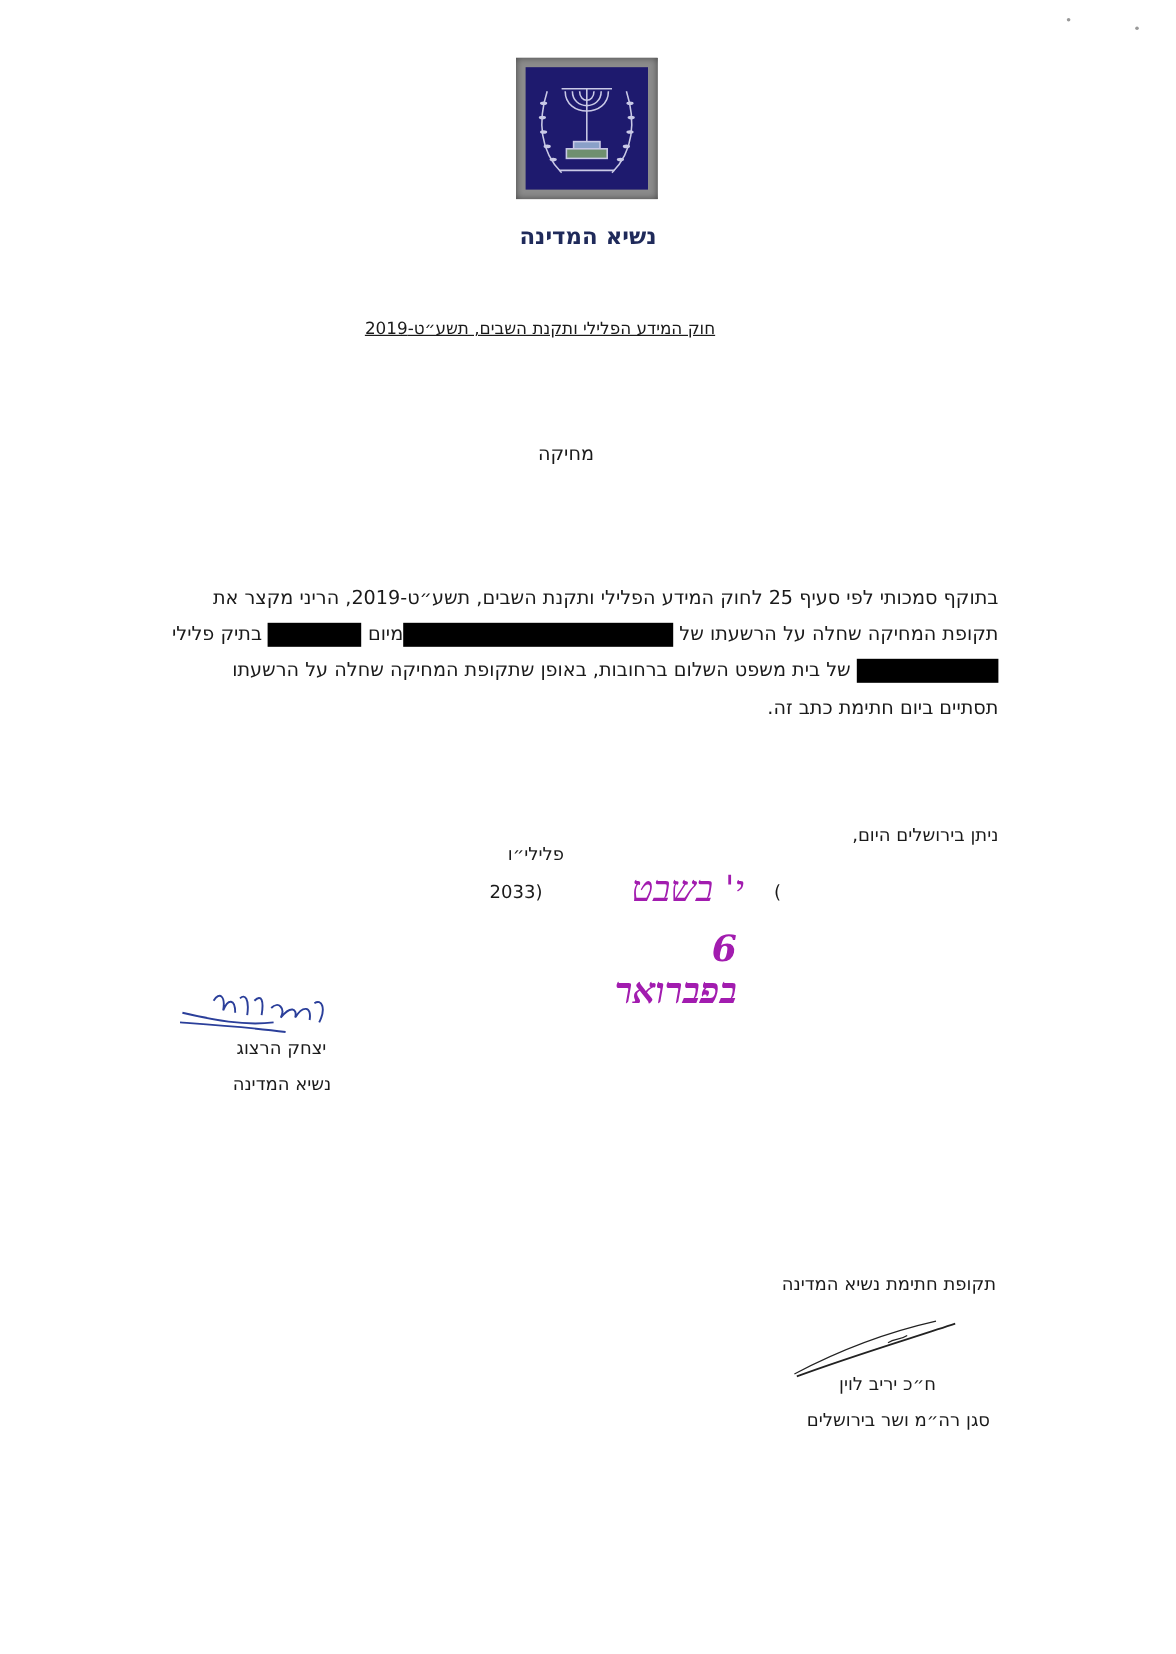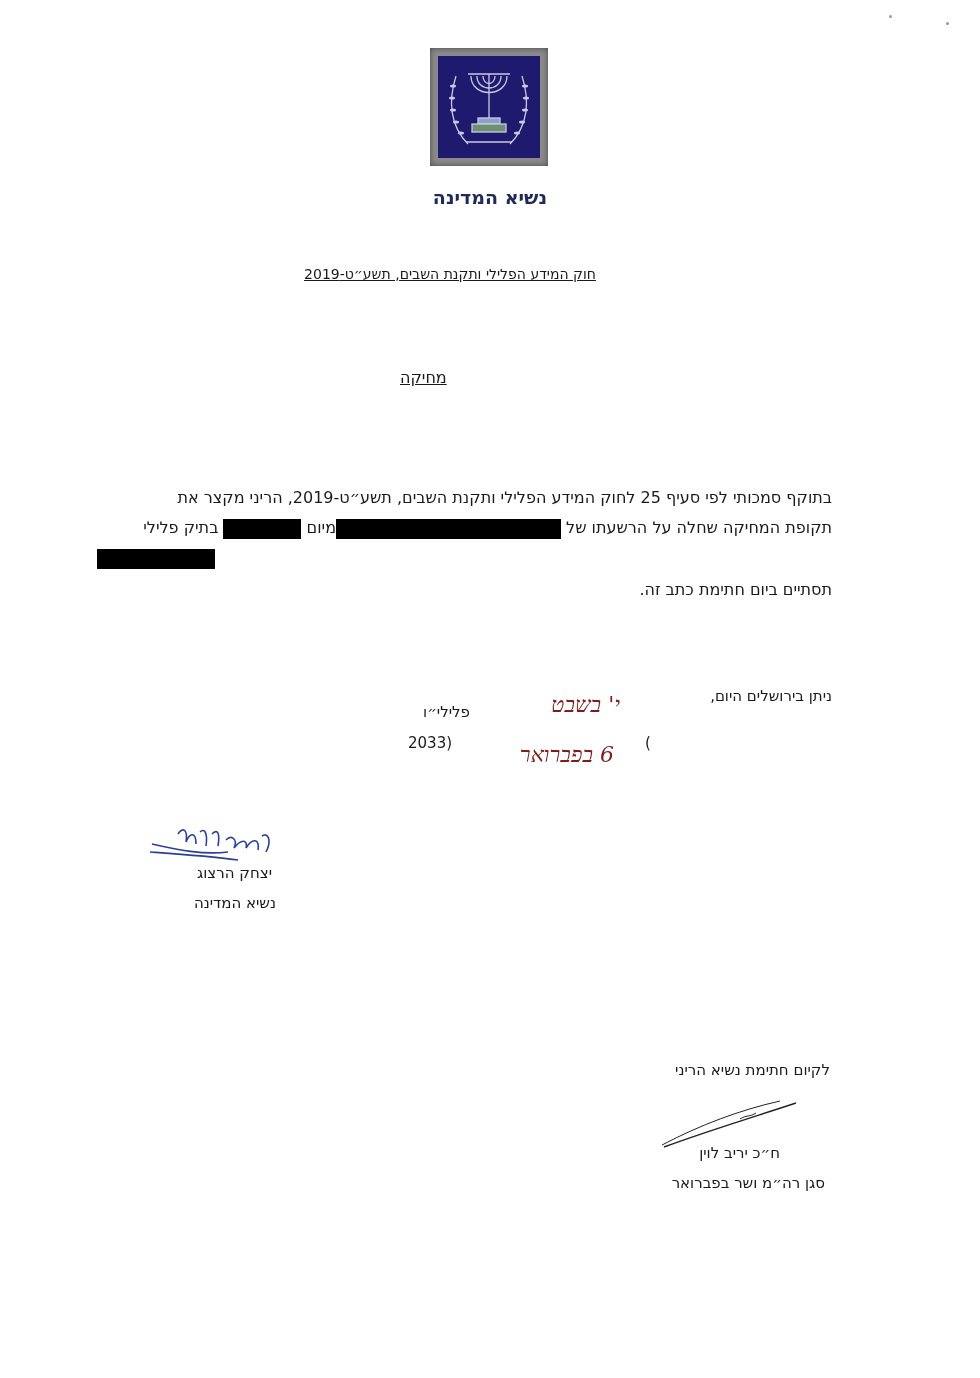--- a/index.html
+++ b/index.html
@@ -6,25 +6,25 @@
   body { width:980px; height:1378px; position:relative; overflow:hidden;
          font-family:"DejaVu Sans", sans-serif; color:#1a1a1a; }
   .abs { position:absolute; }
   .rtl { direction:rtl; unicode-bidi:plaintext; }
   .emblem { left:430px; top:48px; width:118px; height:118px; background:#8c8c8c;
             box-shadow: inset 0 0 6px #444; }
   .emblem-inner { position:absolute; left:8px; top:8px; width:102px; height:102px; background:#1e1a6e; }
   .office-title { left:380px; top:186px; width:220px; text-align:center; font-weight:bold;
                   font-size:19px; color:#1f2a5a; }
   .law-title { left:250px; top:266px; width:400px; text-align:center; font-size:14px;text-decoration:underline; }
-  .doc-heading { left:400px; top:368px; width:95px; text-align:left; font-size:16px;
-                 text-decoration:underline; }
+  .doc-heading { left:400px; top:368px; width:95px; text-align:right; font-size:16px;
+                 }
   .line { position:absolute; right:148px; width:735px; font-size:16px; white-space:nowrap; }
   .redact { display:inline-block; background:#000; height:20px; vertical-align:middle; }
-  .hand { color:#7f1d1d; font-family:"DejaVu Serif", serif; font-style:italic; font-size:22px; }
+  .hand { color:#a21caf; font-family:"DejaVu Serif", serif; font-style:italic; font-size:30px;margin-top:32px; }
   .small { font-size:15px; }
   .dot { width:3px; height:3px; border-radius:50%; background:#999; }
 </style>
 </head>
 <body>
 
 <div class="abs emblem">
   <div class="emblem-inner">
     <svg width="102" height="102" viewBox="0 0 102 102">
       <g stroke="#c9c9e6" stroke-width="1.3" fill="none">
@@ -67,52 +67,53 @@
   <span>בתוקף סמכותי לפי סעיף 25 לחוק המידע הפלילי ותקנת השבים, תשע״ט-2019, הריני מקצר את</span>
 </div>
 <div class="line rtl" style="top:518px;">
   <span>תקופת המחיקה שחלה על הרשעתו של</span>
   <span class="redact" style="width:225px;"></span><span>מיום</span>
   <span class="redact" style="width:78px;"></span>
   <span>בתיק פלילי</span>
 </div>
 <div class="line rtl" style="top:548px;">
   <span class="redact" style="width:118px;"></span>
+  <span>של בית משפט השלום ברחובות, באופן שתקופת המחיקה שחלה על הרשעתו</span>
 </div>
 <div class="line rtl" style="top:580px;">
   <span>תסתיים ביום חתימת כתב זה.</span>
 </div>
 
 <div class="abs rtl" style="left:640px; top:687px; width:192px; text-align:right; font-size:15px;">ניתן בירושלים היום,</div>
 <div class="abs rtl hand" style="left:520px; top:692px; width:100px; text-align:right;">י' בשבט</div>
 <div class="abs rtl small" style="left:400px; top:703px; width:70px; text-align:right;">פלילי״ו</div>
 <div class="abs small" style="left:645px; top:734px;">(</div>
-<div class="abs rtl hand" style="left:484px; top:742px; width:130px; text-align:right;">6 בפברואר</div>
+<div class="abs rtl hand" style="left:484px; top:742px; width:130px; text-align:right;font-weight:bold;">6 בפברואר</div>
 <div class="abs small" style="left:408px; top:734px; direction:ltr;">2033)</div>
 
 <div class="abs" style="left:148px; top:822px;">
   <svg width="130" height="45" viewBox="0 0 130 45">
     <g stroke="#2b3f9a" stroke-width="1.6" fill="none">
       <path d="M2 30 C30 32 60 34 90 38"></path>
       <path d="M4 22 C30 28 55 33 80 30"></path>
       <path d="M30 12 C35 4 40 8 38 20 C42 10 48 10 48 22 M52 10 C56 6 60 10 58 24 M64 12 C70 6 72 12 70 24"></path>
       <path d="M78 18 C84 12 90 18 86 26 C94 16 100 18 98 26 C104 16 112 16 110 28 M114 14 C120 10 124 18 118 30"></path>
     </g>
   </svg>
 </div>
 <div class="abs rtl small" style="left:150px; top:864px; width:122px; text-align:right;">יצחק הרצוג</div>
 <div class="abs rtl small" style="left:150px; top:894px; width:126px; text-align:right;">נשיא המדינה</div>
 
-<div class="abs rtl small" style="left:590px; top:1061px; width:240px; text-align:right;">לקיום חתימת נשיא הריני</div>
+<div class="abs rtl small" style="left:590px; top:1061px; width:240px; text-align:right;">תקופת חתימת נשיא המדינה</div>
 <div class="abs" style="left:660px; top:1095px;">
   <svg width="140" height="55" viewBox="0 0 140 55">
     <g stroke="#222" fill="none">
       <path d="M2 50 C40 30 80 15 120 6" stroke-width="1"></path>
       <path d="M4 52 C50 35 100 20 136 8" stroke-width="1.4"></path>
       <path d="M80 24 C86 20 90 22 96 18" stroke-width="1"></path>
     </g>
   </svg>
 </div>
 <div class="abs rtl small" style="left:640px; top:1144px; width:140px; text-align:right;">ח״כ יריב לוין</div>
-<div class="abs rtl small" style="left:600px; top:1174px; width:225px; text-align:right;">סגן רה״מ ושר בפברואר</div>
+<div class="abs rtl small" style="left:600px; top:1174px; width:225px; text-align:right;">סגן רה״מ ושר בירושלים</div>
 
 <div class="abs dot" style="left:889px; top:15px;"></div>
 <div class="abs dot" style="left:946px; top:22px;"></div>
 
 </body></html>

